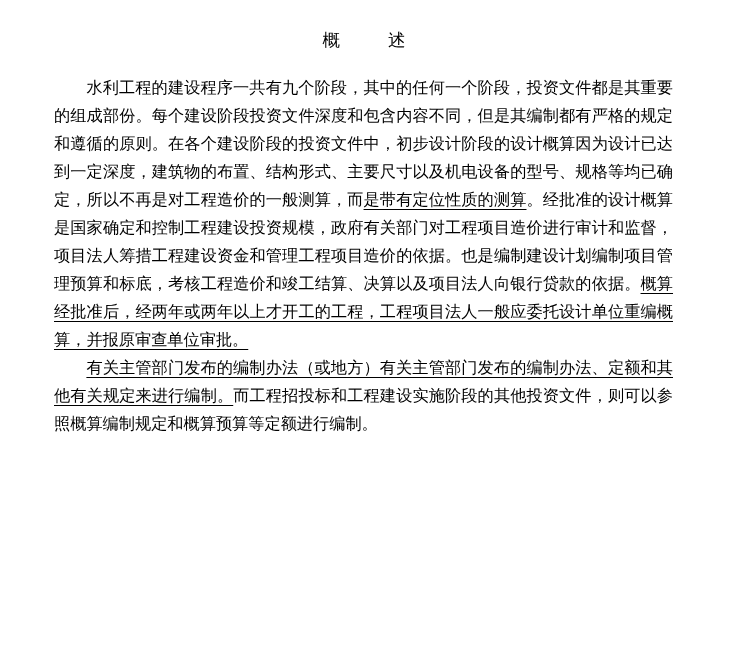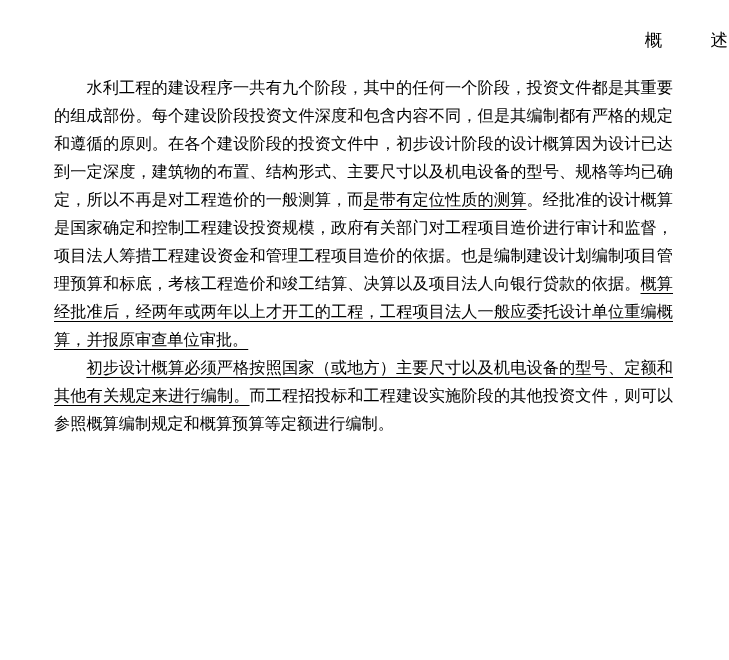--- a/index.html
+++ b/index.html
@@ -15,21 +15,21 @@
     overflow: hidden;
   }
   .page {
     position: relative;
     width: 729px;
     height: 660px;
     box-sizing: border-box;
     padding: 0;
   }
   .doc-title {
-    text-align: right;
+    text-align: center;
     font-size: 17.5px;
     letter-spacing: 1px;
     margin: 28px 0 0 0;
     font-weight: 400;
     font-family: "DejaVu Sans", "Liberation Sans", sans-serif;
   }
   .title-gap {
     display: inline-block;
     width: 34px;
   }
@@ -67,17 +67,17 @@
     <span>概</span>
     <span class="title-gap"></span>
     <span>述</span>
   </h1>
 
   <div class="body-block">
     <p class="para">
       <span class="seg">水利工程的建设程序一共有九个阶段，其中的任何一个阶段，投资文件都是其重要的组成部份。每个建设阶段投资文件深度和包含内容不同，但是其编制都有严格的规定和遵循的原则。在各个建设阶段的投资文件中，初步设计阶段的设计概算因为设计已达到一定深度，建筑物的布置、结构形式、主要尺寸以及机电设备的型号、规格等均已确定，所以不再是对工程造价的一般测算，而</span><span class="seg u">是带有定位性质的测算</span><span class="seg">。经批准的设计概算是国家确定和控制工程建设投资规模，政府有关部门对工程项目造价进行审计和监督，项目法人筹措工程建设资金和管理工程项目造价的依据。也是编制建设计划编制项目管理预算和标底，考核工程造价和竣工结算、决算以及项目法人向银行贷款的依据。</span><span class="seg u">概算经批准后，经两年或两年以上才开工的工程，工程项目法人一般应委托设计单位重编概算，并报原审查单位审批。</span>
     </p>
     <p class="para">
-      <span class="seg u">初步设计概算必须严格按照国家（或地方）主要尺寸以及机电设备的型号、定额和其他有关规定来进行编制。</span><span class="seg">而工程招投标和工程建设实施阶段的其他投资文件，则可以参照概算编制规定和概算预算等定额进行编制。</span>
+      <span class="seg u">有关主管部门发布的编制办法（或地方）有关主管部门发布的编制办法、定额和其他有关规定来进行编制。</span><span class="seg">而工程招投标和工程建设实施阶段的其他投资文件，则可以参照概算编制规定和概算预算等定额进行编制。</span>
     </p>
   </div>
 
 </div>
 
 </body></html>

